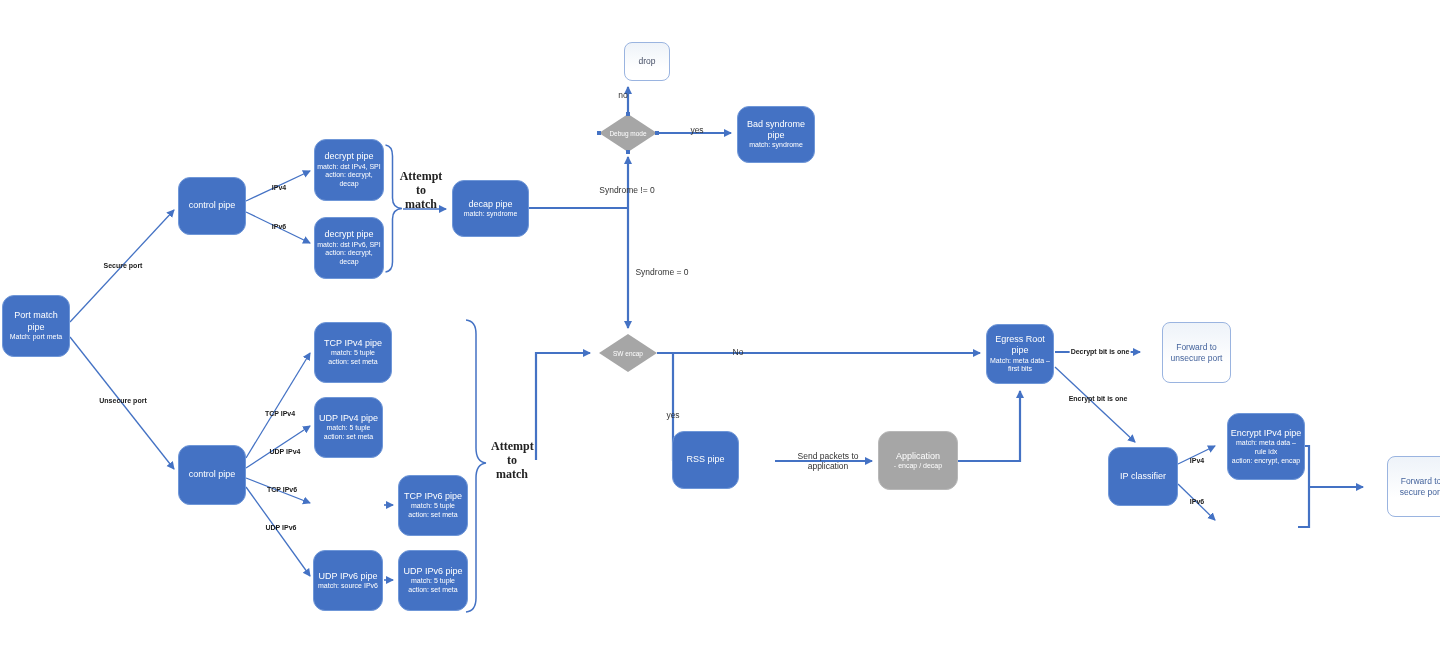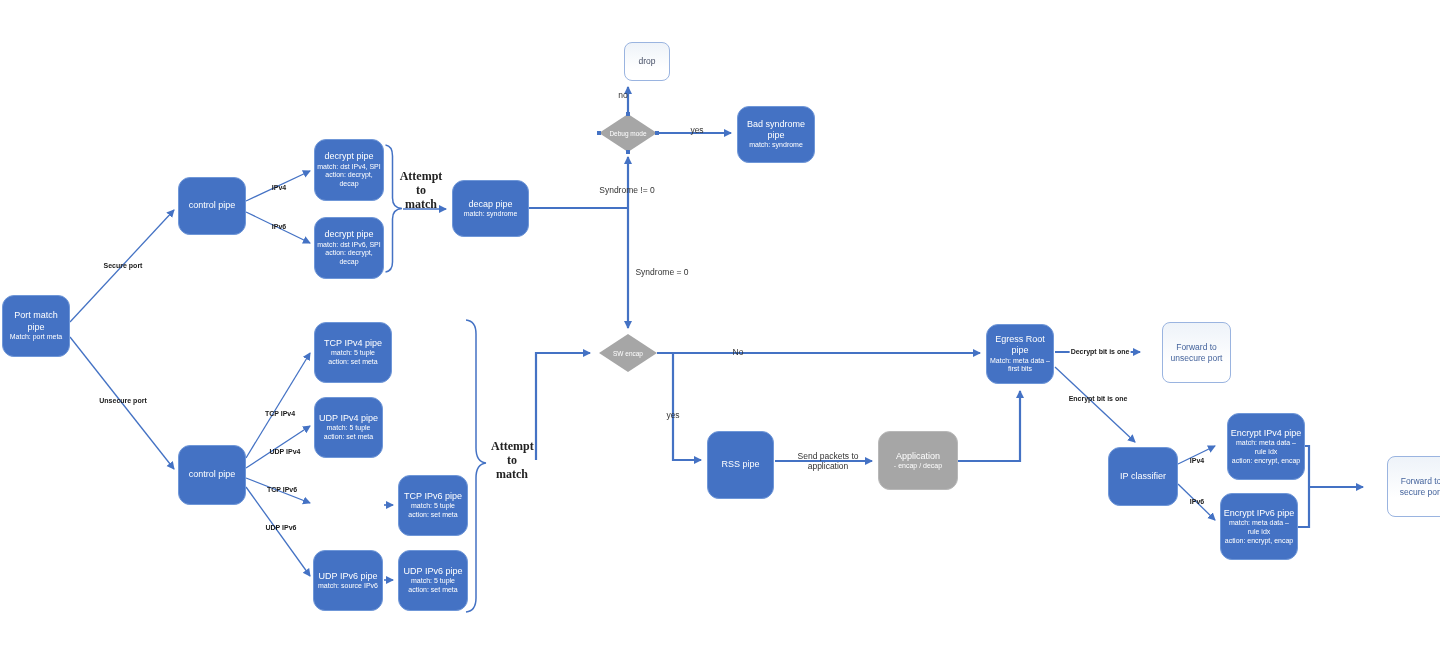--- a/index.html
+++ b/index.html
@@ -128,21 +128,21 @@
 
   <div class="node blue" style="left:737px;top:106px;width:78px;height:57px;">
     <div class="nt">Bad syndrome pipe</div>
     <div class="ns">match: syndrome</div>
   </div>
 
   <div class="diamond" style="left:599px;top:334px;width:58px;height:38px;">
     <span>SW encap</span>
   </div>
 
-  <div class="node blue" style="left:707px;top:431px;width:67px;height:68px;align-items:center;">
+  <div class="node blue" style="left:672px;top:431px;width:67px;height:58px;align-items:center;">
     <div class="nt">RSS pipe</div>
   </div>
 
   <div class="node gray" style="left:878px;top:431px;width:80px;height:59px;">
     <div class="nt">Application</div>
     <div class="ns">- encap / decap</div>
   </div>
 
   <div class="node blue" style="left:986px;top:324px;width:68px;height:60px;">
     <div class="nt">Egress Root pipe</div>
@@ -156,25 +156,20 @@
   <div class="node blue" style="left:1108px;top:447px;width:70px;height:59px;">
     <div class="nt">IP classifier</div>
   </div>
 
   <div class="node blue" style="left:1220px;top:413px;width:78px;height:67px;margin-left:7px;">
     <div class="nt">Encrypt IPv4 pipe</div>
     <div class="ns">match: meta data – rule idx</div>
     <div class="ns">action: encrypt, encap</div>
   </div>
 
-  <div class="node blue" style="left:1220px;top:493px;width:78px;height:67px;">
-    <div class="nt">Encrypt IPv6 pipe</div>
-    <div class="ns">match: meta data – rule idx</div>
-    <div class="ns">action: encrypt, encap</div>
-  </div>
 
   <div class="node white" style="left:1370px;top:456px;width:68px;height:61px;">
     <div class="nt">Forward to secure port</div>
   </div>
 
   <div class="node blue" style="left:178px;top:445px;width:68px;height:60px;">
     <div class="nt">control pipe</div>
   </div>
 
   <div class="node blue" style="left:314px;top:322px;width:78px;height:61px;">

